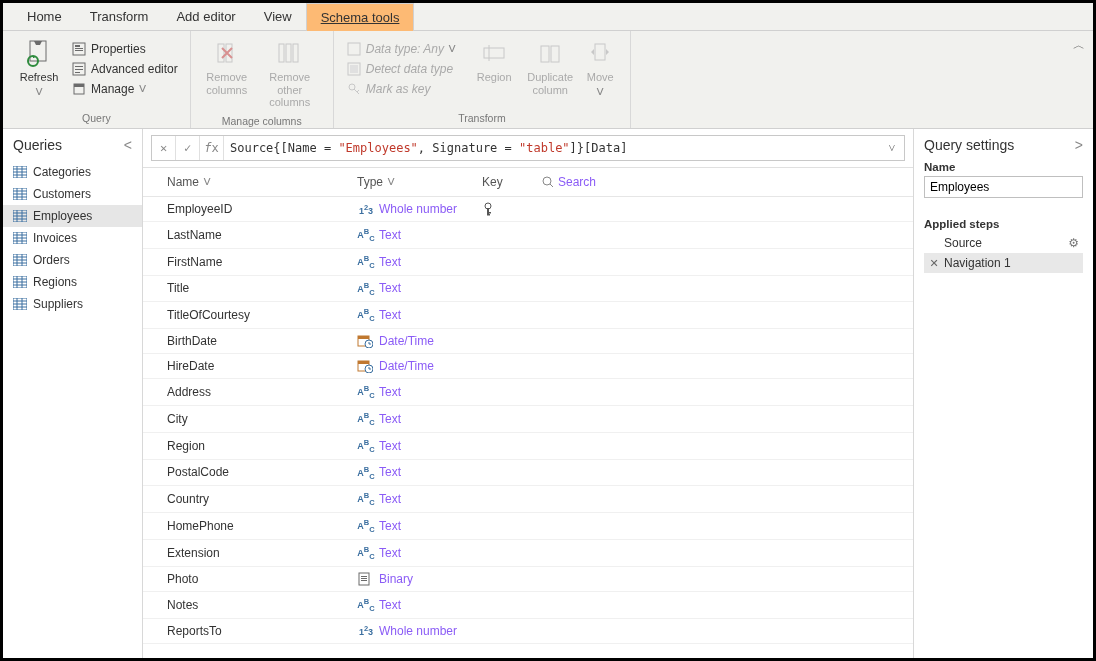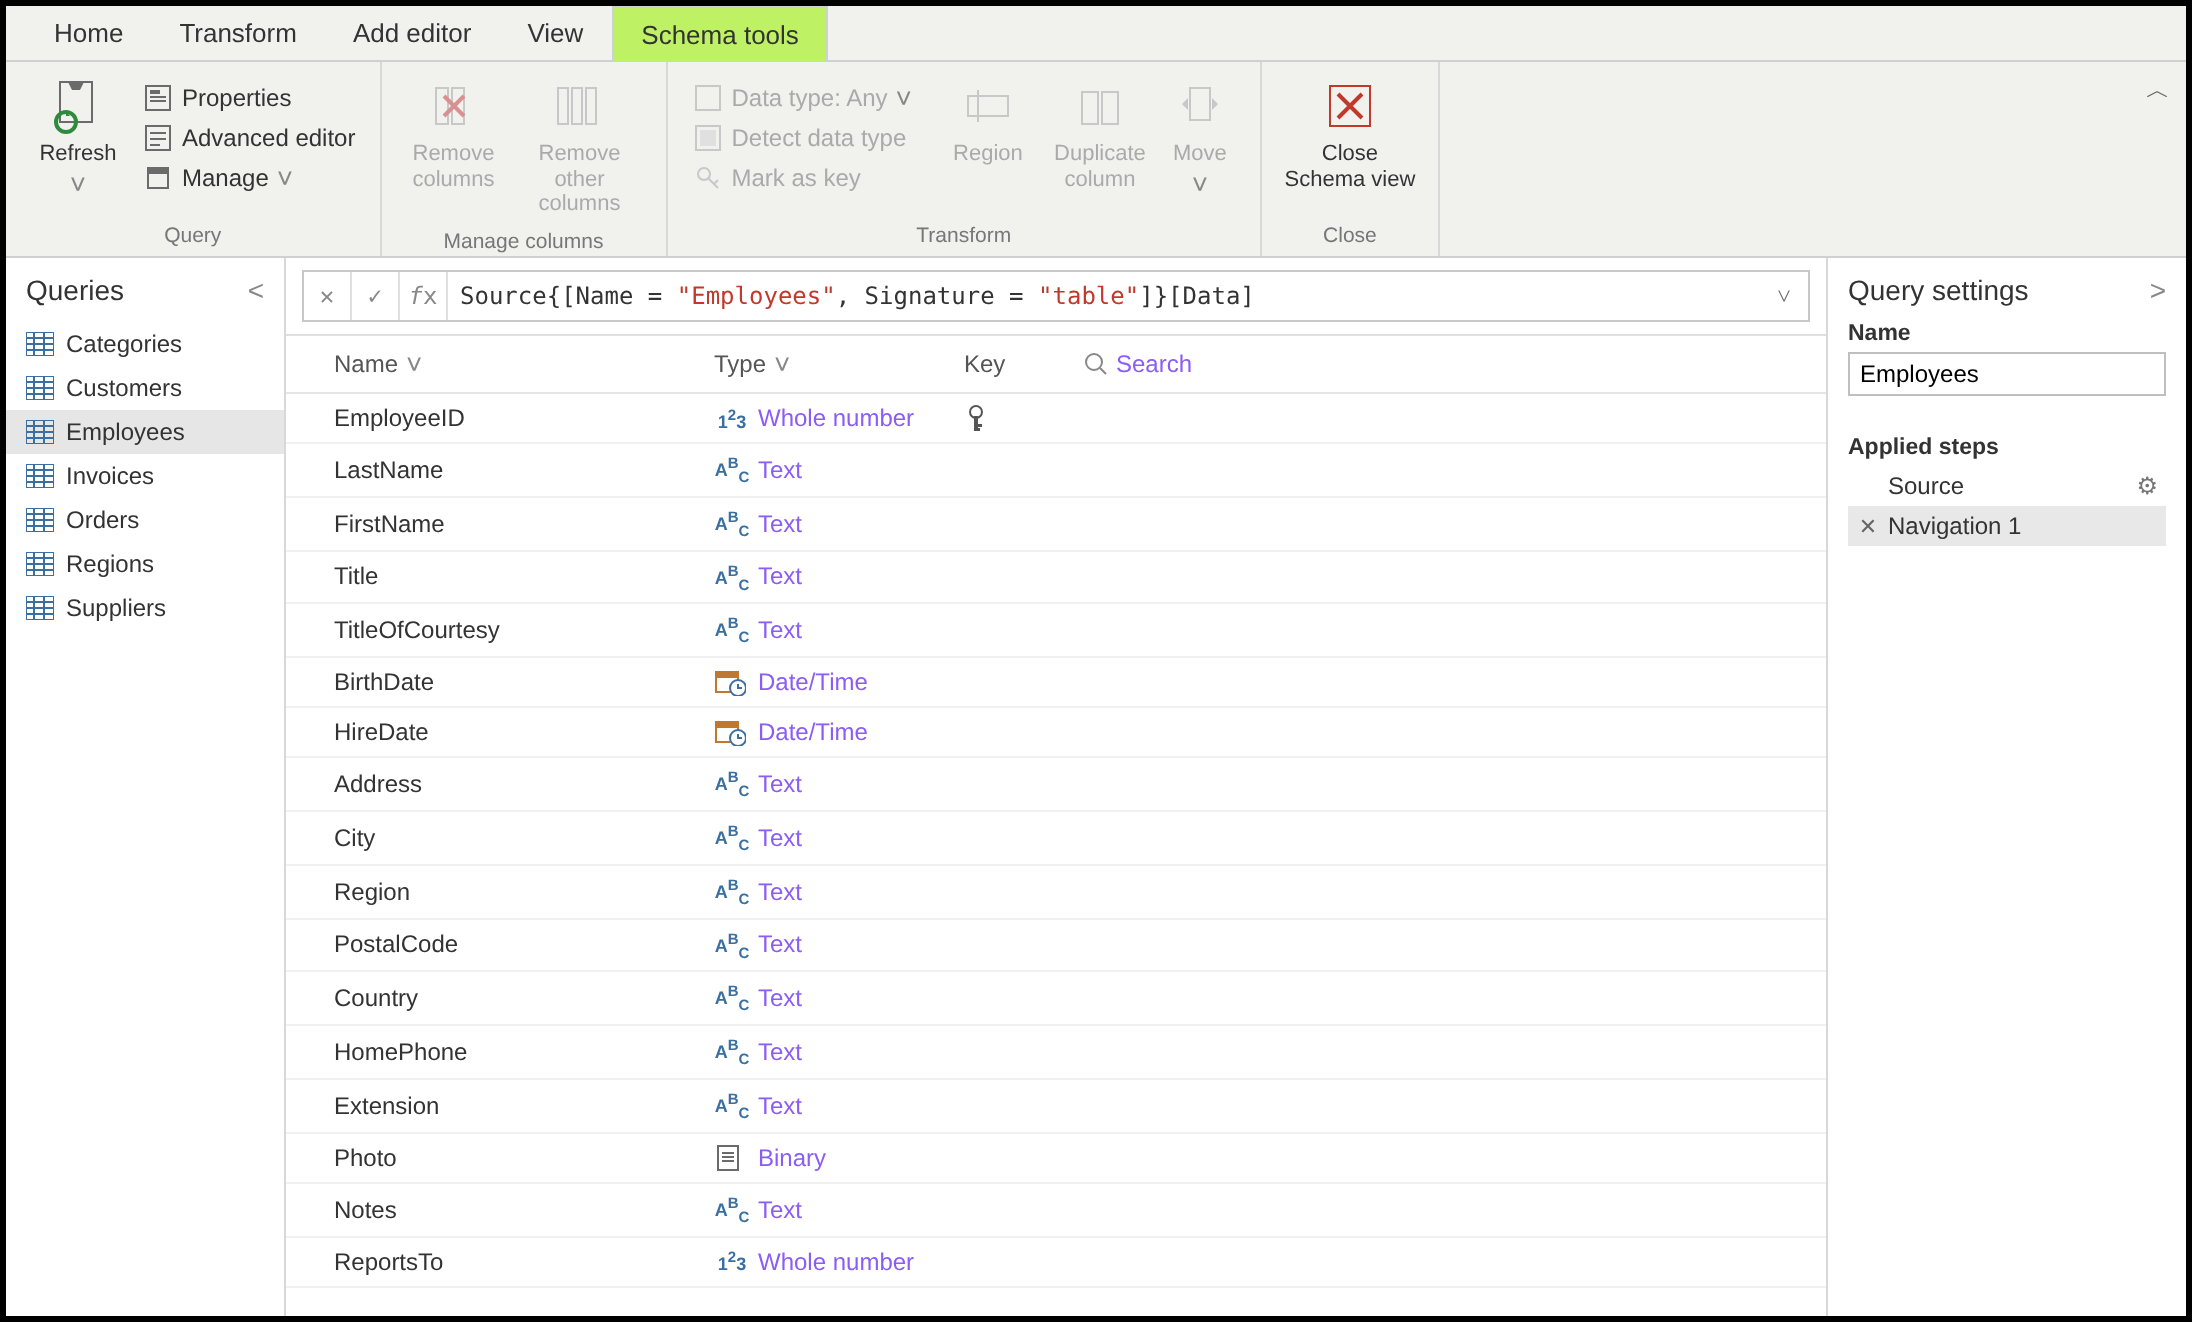--- a/index.html
+++ b/index.html
@@ -22,24 +22,25 @@
     height: 28px;
     padding-left: 10px;
   }
   .tab {
     padding: 6px 14px;
     font-size: 13px;
     color: #333;
     cursor: default;
   }
   .tab.active {
-    background: #bef264;
+    background: #fdba74;
     border: 1px solid #d0d0d0;
     border-bottom: 1px solid #fff;
     margin-bottom: -1px;
+    text-decoration: underline;
   }
   
   .ribbon {
     display: flex;
     background: #f1f1ee;
     border-bottom: 1px solid #d0d0d0;
     height: 98px;
     position: relative;
   }
   .ribbon-group {
@@ -66,21 +67,21 @@
     justify-content: flex-start;
     width: 56px;
     padding: 4px 2px;
     font-size: 11px;
     text-align: center;
     line-height: 1.15;
   }
   .big-btn.disabled { color: #aaa; }
   .big-btn .ico { width: 28px; height: 28px; margin-bottom: 4px; display:flex; align-items:center; justify-content:center;}
   .small-row { display: flex; align-items: center; gap: 4px; padding: 2px 4px; font-size: 12px; color:#333;}
-  .small-row.disabled { color:#aaa; }
+  .small-row.disabled { color:#aaa;font-style:italic; }
   .small-row .ico { width:16px; height:16px; display:flex; align-items:center; justify-content:center; }
   .stack { display:flex; flex-direction:column; justify-content:flex-start; padding-top:4px;}
   .collapse-caret {
     position:absolute; right:8px; top:6px; color:#666; font-size:12px;
   }
   
   .body {
     display: flex;
     height: calc(100% - 28px - 98px);
   }
@@ -337,34 +338,20 @@
               <path d="M4 12 l3 -3 v6 z M22 12 l-3 -3 v6 z" fill="#c8c8c8"></path>
             </svg>
           </span>
         <span>Move</span>
         <span class="chev">˅</span>
       </div>
     </div>
     <div class="ribbon-group-label">Transform</div>
   </div>
 
-  <div class="ribbon-group">
-    <div class="ribbon-group-body">
-      <div class="big-btn" style="width:72px">
-        <span class="ico">
-            <svg width="26" height="26">
-              <rect x="3" y="3" width="20" height="20" fill="none" stroke="#c0392b"></rect>
-              <path d="M7 7 L19 19 M19 7 L7 19" stroke="#c0392b" stroke-width="2"></path>
-            </svg>
-          </span>
-        <span>Close Schema view</span>
-      </div>
-    </div>
-    <div class="ribbon-group-label">Close</div>
-  </div>
 </div>
 
 <div class="body">
 
   <div class="queries-pane">
     <div class="pane-header">
       <span>Queries</span>
       <span class="chev">&lt;</span>
     </div>
     <div id="query-list">

